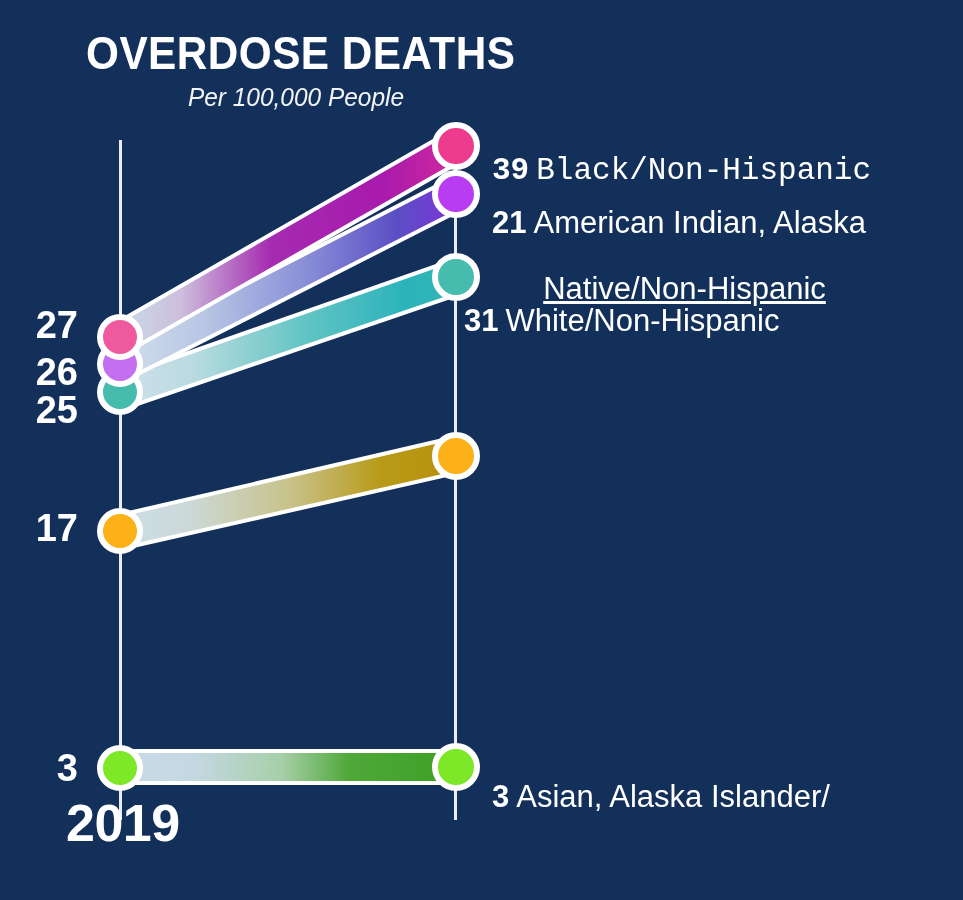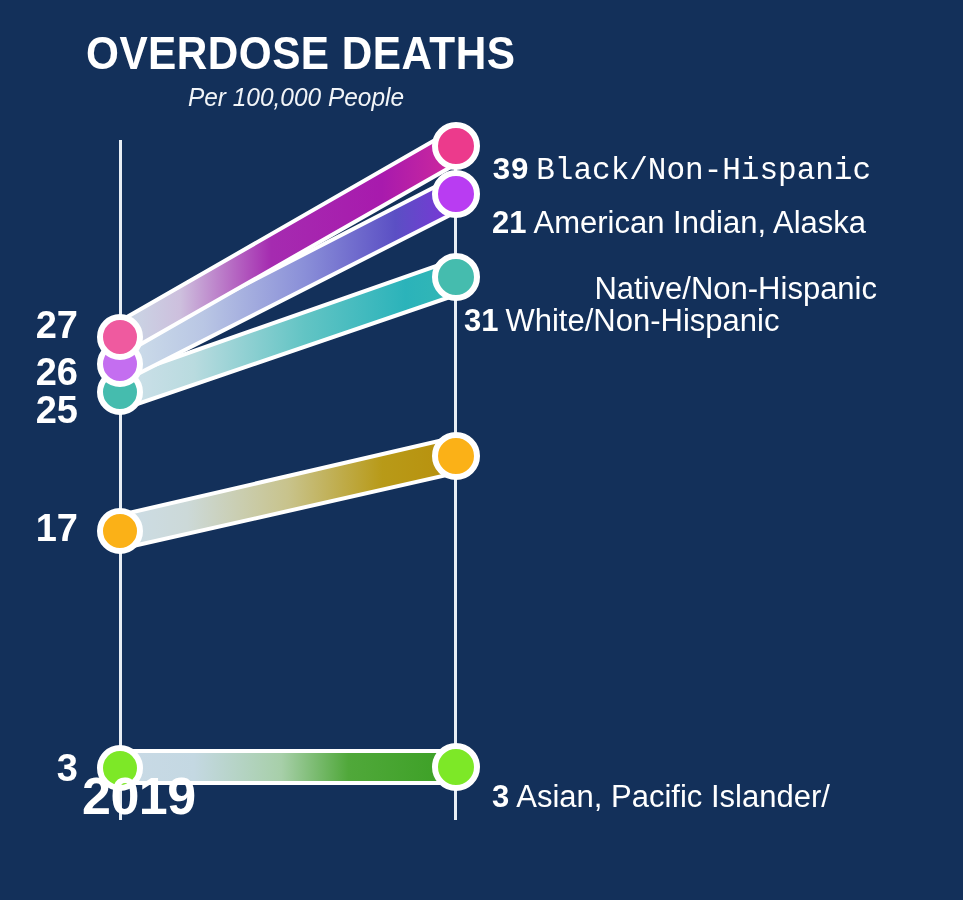--- a/index.html
+++ b/index.html
@@ -182,35 +182,35 @@
     <circle cx="456" cy="194" r="21" fill="#b93cf2" stroke="#ffffff" stroke-width="6"></circle>
     <circle cx="456" cy="146" r="21" fill="#ec3a8c" stroke="#ffffff" stroke-width="6"></circle>
   </svg>
 
   <div class="left-val" style="left:-2px; top:306px;">27</div>
   <div class="left-val" style="left:-2px; top:353px;">26</div>
   <div class="left-val" style="left:-2px; top:391px;">25</div>
   <div class="left-val" style="left:-2px; top:509px;">17</div>
   <div class="left-val" style="left:-2px; top:749px;">3</div>
 
-  <div class="year-label" style="left:66px; top:770px;margin-left:16px;">2019</div>
+  <div class="year-label" style="left:66px; top:797px;">2019</div>
 
   <div class="series-label" style="left:492px; top:122px;font-family:Liberation Mono, monospace;">
     <span class="val">39</span><span class="name">Black/Non-Hispanic</span>
   </div>
 
   <div class="series-label" style="left:492px; top:174px; width:440px;">
     <span class="val">21</span><span class="name">American Indian, Alaska</span>
-    <div style="text-align:right; width:385px;">
+    <div style="text-align:center; width:385px;text-decoration:underline;">
       <span class="name">Native/Non-Hispanic</span>
     </div>
   </div>
 
   <div class="series-label" style="left:464px; top:272px;">
     <span class="val">31</span><span class="name">White/Non-Hispanic</span>
   </div>
 
 
   <div class="series-label" style="left:492px; top:748px; width:440px;">
-    <span class="val">3</span><span class="name">Asian, Pacific Islander/</span>
+    <span class="val">3</span><span class="name">Asian, Alaska Islander/</span>
   </div>
 
 </div>
 
 </body></html>

